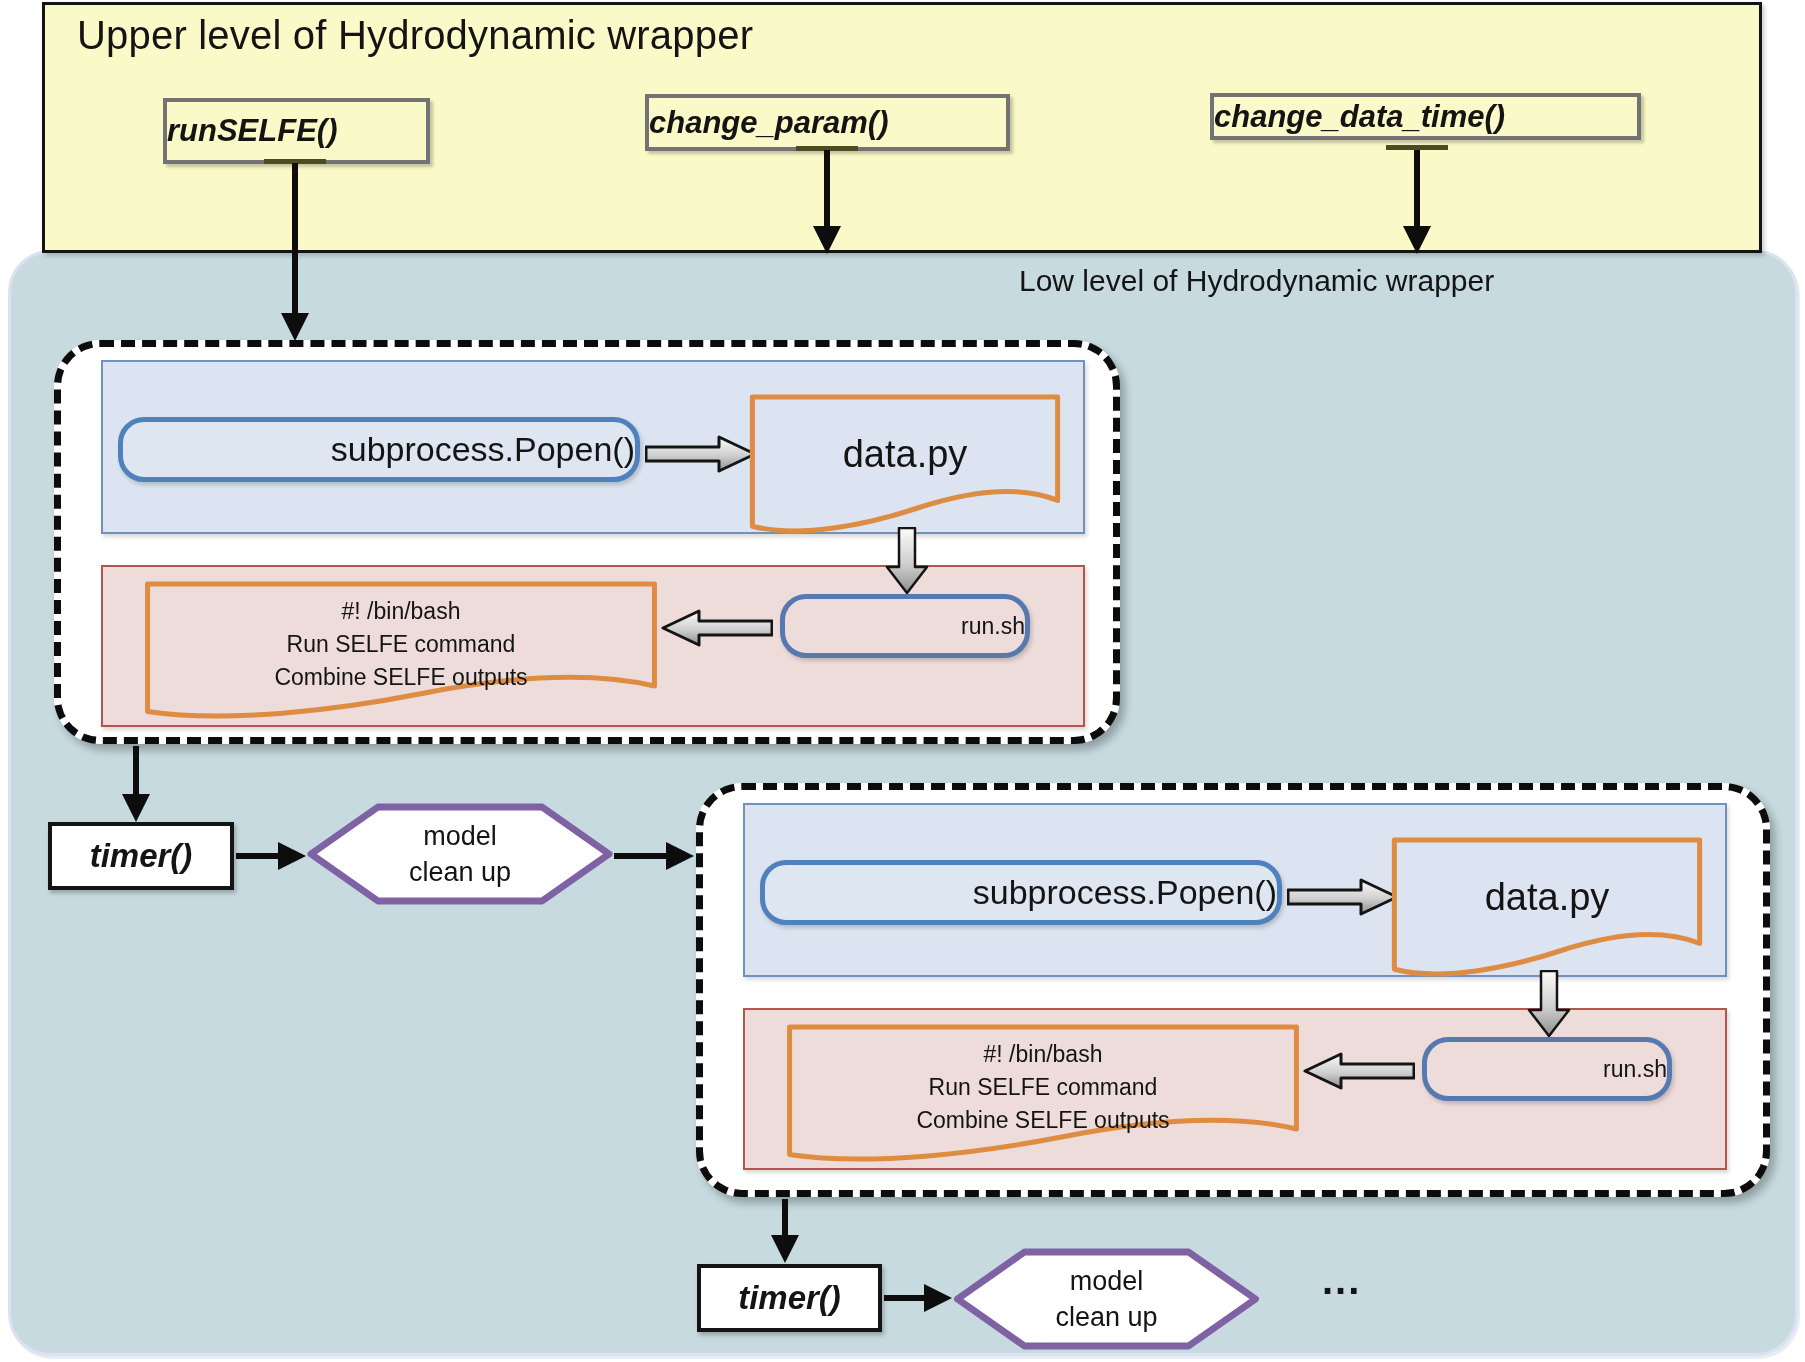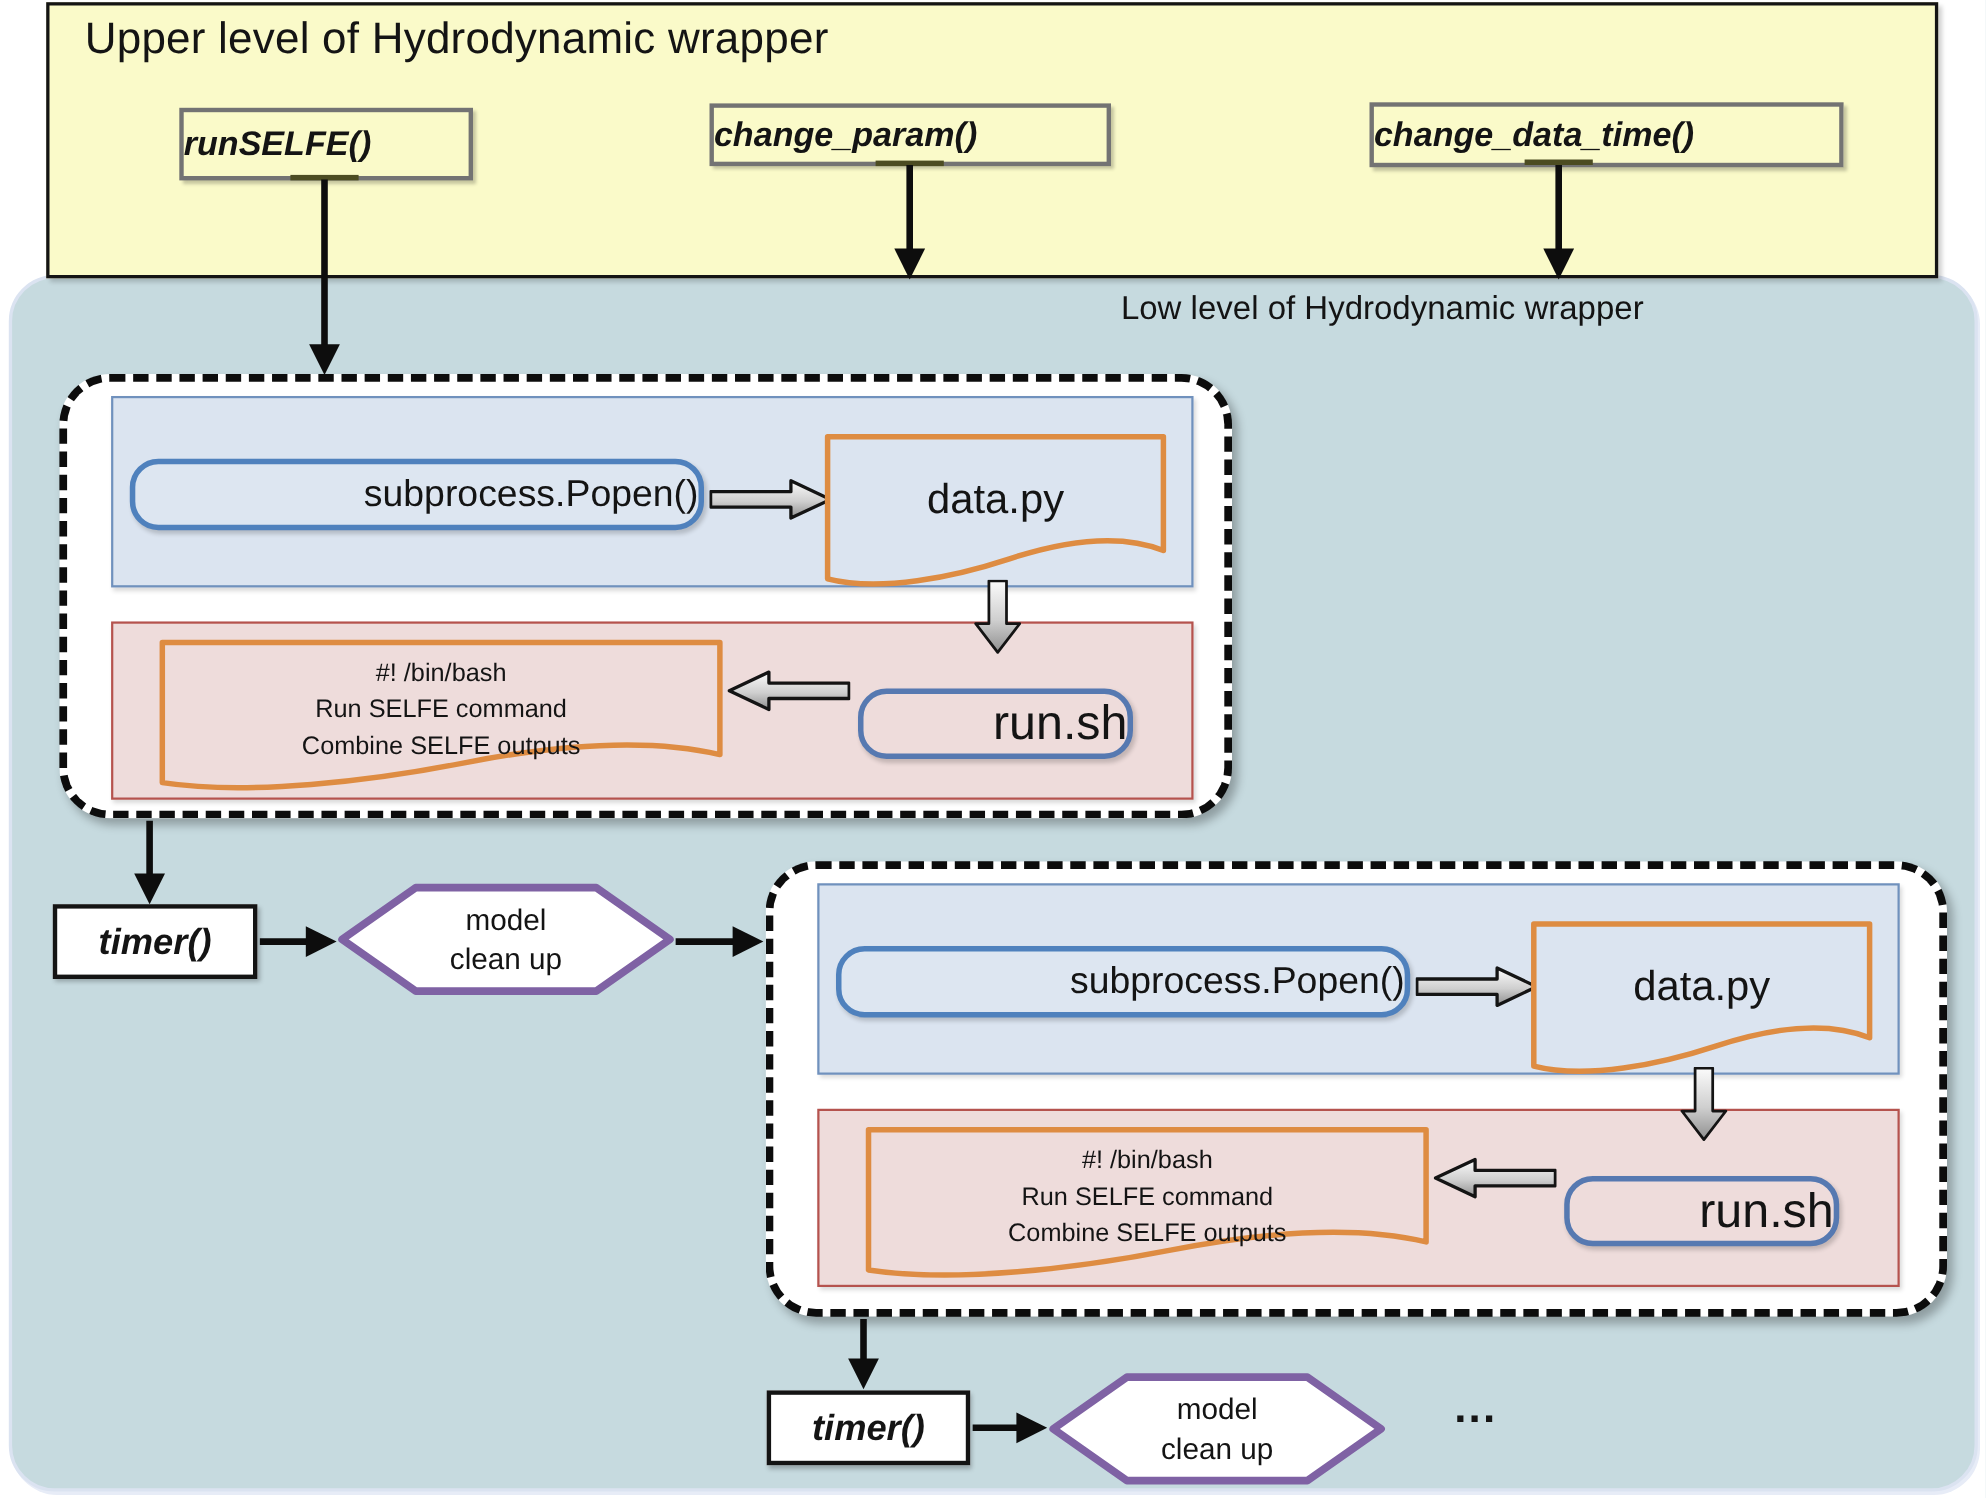--- a/index.html
+++ b/index.html
@@ -46,21 +46,21 @@
     left:40px;top:218px;width:984px;height:162px;
     background:#eedcdb;border:2px solid #b5534e;box-sizing:border-box;
     box-shadow:2px 3px 4px rgba(0,0,0,0.15);
   }
   .pill{
     display:flex;align-items:center;justify-content:flex-end;
     border:5px solid #4f81bd;border-radius:26px;box-sizing:border-box;
     box-shadow:2px 3px 4px rgba(0,0,0,0.18);
   }
   .pill-popen{left:57px;top:70px;width:522px;height:65px;background:#dde6f1;font-size:34px;}
-  .pill-runsh{left:719px;top:247px;width:250px;height:64px;background:#eedcdb;font-size:44px;border-color:#5679b1;margin-top:32px;}
+  .pill-runsh{left:719px;top:247px;width:250px;height:64px;background:#eedcdb;font-size:23px;border-color:#5679b1;}
   .doc-label{display:flex;align-items:center;justify-content:center;font-size:38px;}
   .shell-text{
     left:76px;top:248px;width:528px;text-align:center;
     font-size:23px;line-height:33px;
   }
 
   
   .timer-box{
     width:186px;height:68px;background:#ffffff;border:4px solid #141414;
     display:flex;align-items:center;justify-content:center;
@@ -105,21 +105,21 @@
   <div class="abs func-box" style="left:163px;top:98px;width:267px;height:66px;">
     <span>runSELFE()</span>
   </div>
   <div class="abs anchor-bar" style="left:264px;top:159px;width:62px;"></div>
 
   <div class="abs func-box" style="left:645px;top:94px;width:365px;height:57px;">
     <span>change_param()</span>
   </div>
   <div class="abs anchor-bar" style="left:796px;top:146px;width:62px;"></div>
 
-  <div class="abs func-box" style="left:1210px;top:93px;width:431px;height:59px;margin-left:35px;">
+  <div class="abs func-box" style="left:1210px;top:93px;width:431px;height:47px;">
     <span>change_data_time()</span>
   </div>
   <div class="abs anchor-bar" style="left:1386px;top:145px;width:62px;"></div>
 
   <svg class="abs" style="left:279px;top:163px;" width="32" height="180">
     <line x1="16" y1="0" x2="16" y2="152" stroke="#0d0d0d" stroke-width="6"></line>
     <polygon points="2,150 30,150 16,178" fill="#0d0d0d"></polygon>
   </svg>
   <svg class="abs" style="left:811px;top:150px;" width="32" height="106">
     <line x1="16" y1="0" x2="16" y2="78" stroke="#0d0d0d" stroke-width="6"></line>

